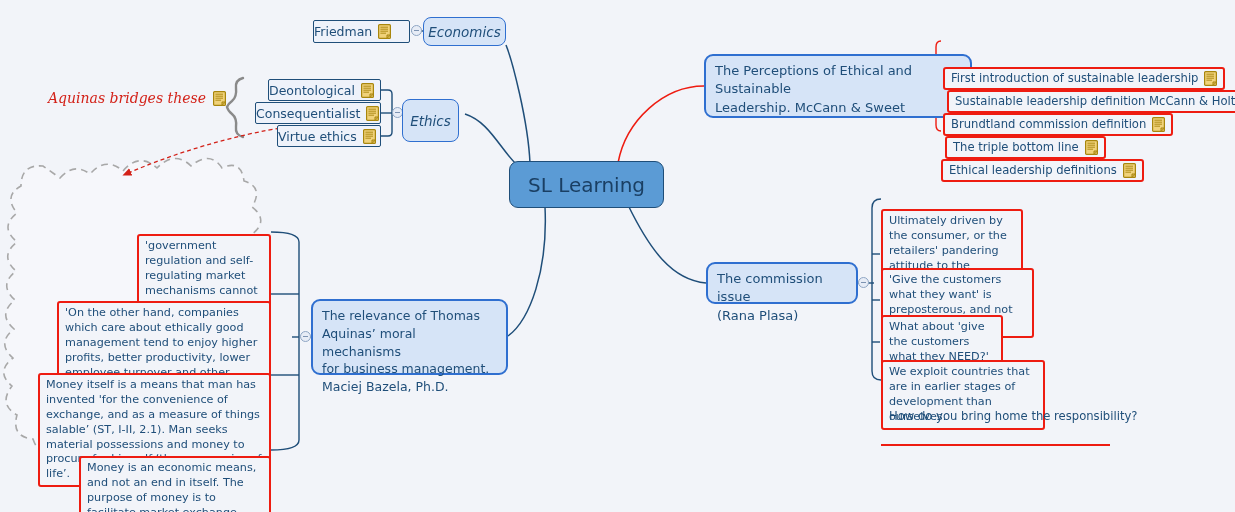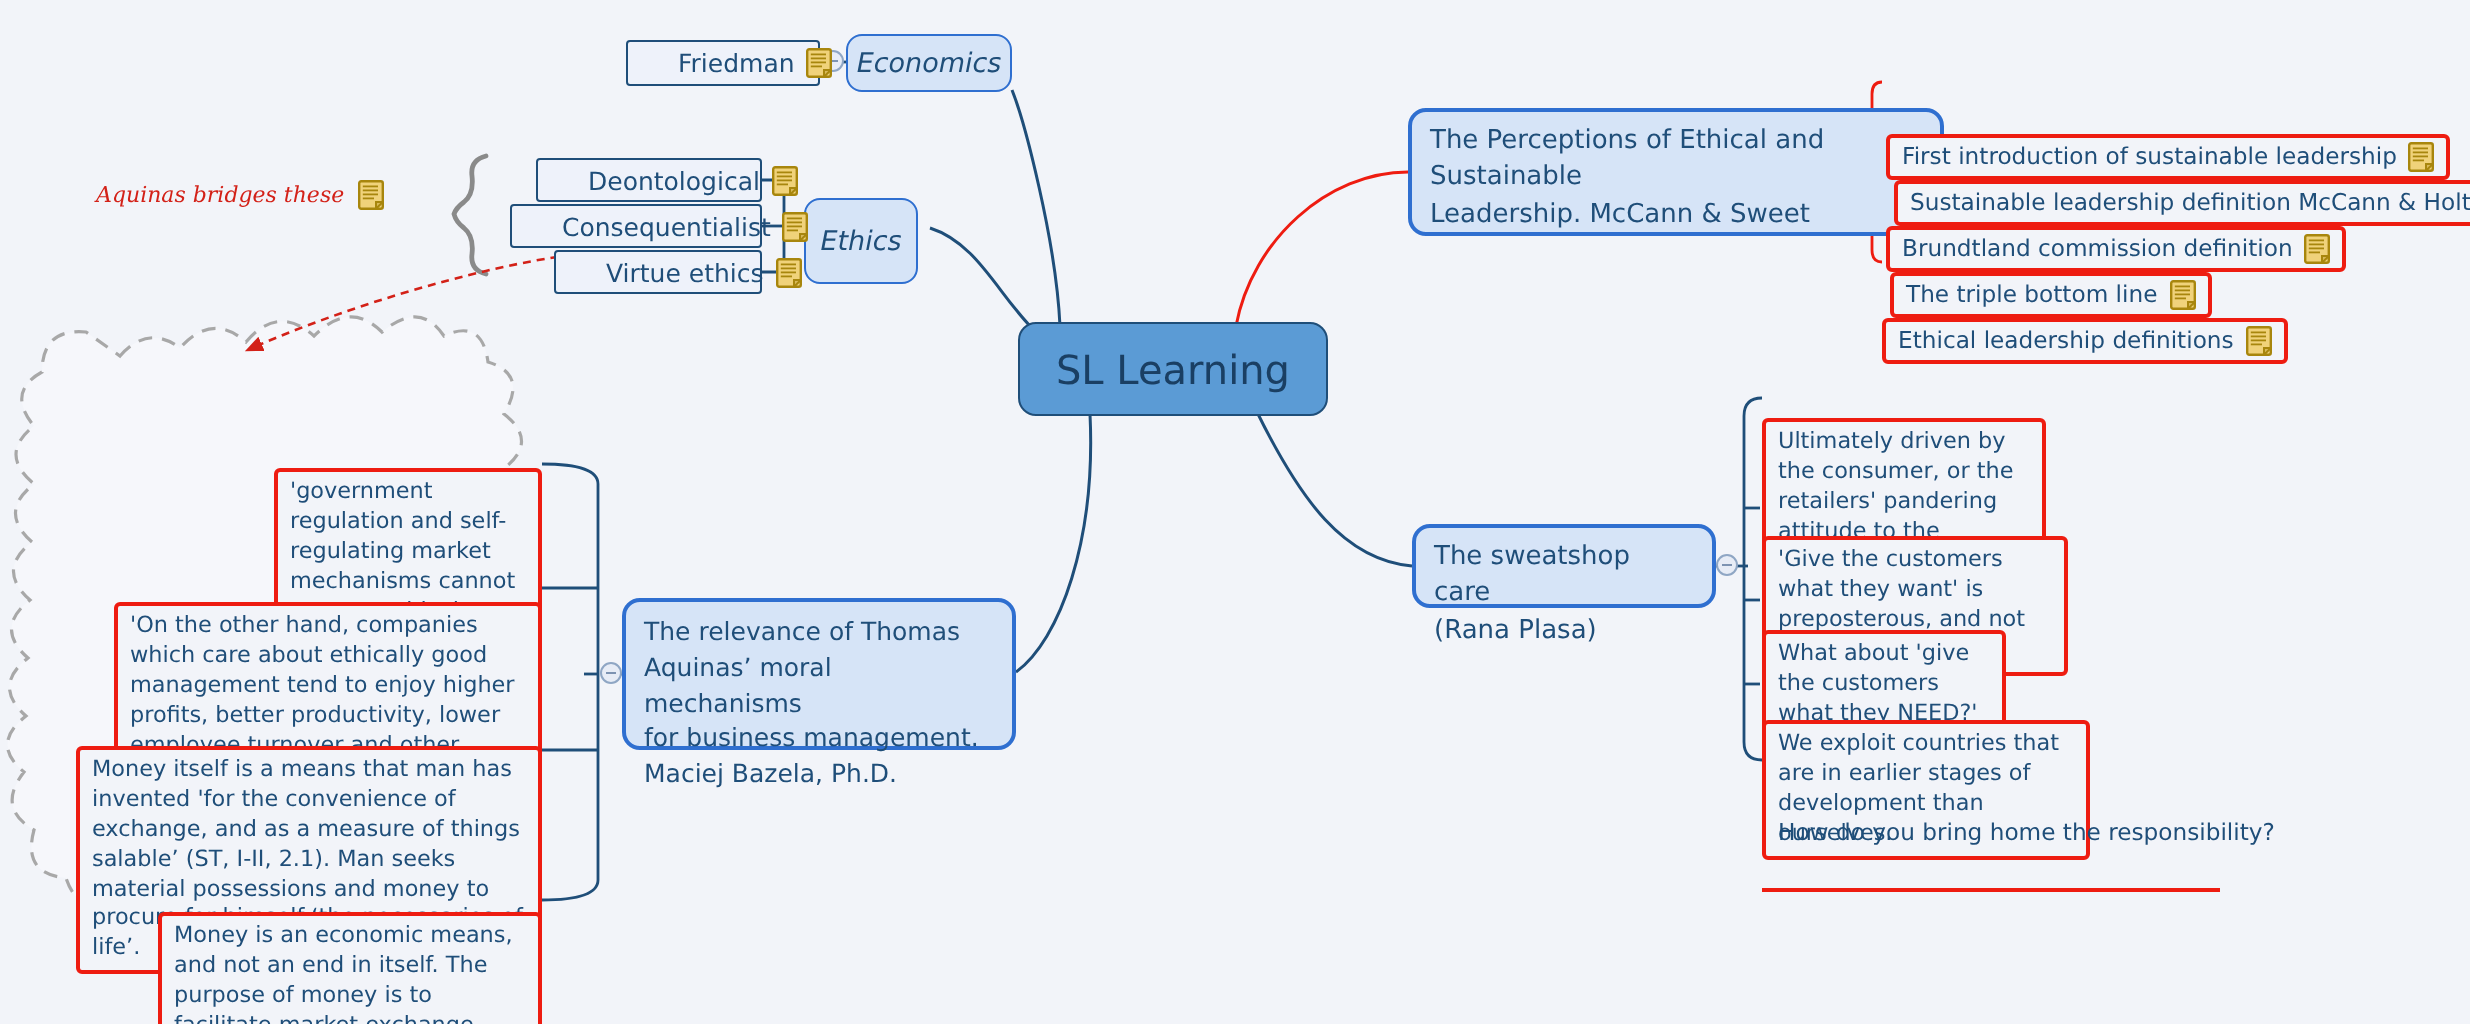--- a/index.html
+++ b/index.html
@@ -23,37 +23,37 @@
   
   .n1{
     background:#d6e4f7;border:2px solid #2f6fd0;border-radius:9px;
     font-size:12.5px;line-height:1.42;padding:6px 9px;
   }
   .n1.big{font-size:13px;}
 
   
   .nbox{
     background:#eef2fa;border:1.5px solid #1f4e79;border-radius:2px;
-    font-size:12.5px;padding:3px 25px;display:flex;align-items:center;gap:6px;
+    font-size:12.5px;padding:3px 0;display:flex;align-items:center;gap:6px;
     white-space:nowrap;
   }
   .nbox.rounded{border-radius:8px;background:#d6e4f7;border:1.5px solid #2f6fd0;
     justify-content:center;font-size:13.5px;padding:5px 12px;font-style:italic;}
 
   
   .nred{
     background:#f2f4f9;border:2px solid #ee1c11;border-radius:3px;
     font-size:11.2px;line-height:1.33;padding:3px 6px;color:#1f4e79;margin-top:36px;
   }
   .nred.inline{display:flex;align-items:center;gap:6px;white-space:nowrap;font-size:11.6px;padding:2px 6px;}
   .nred.underline{border:none;border-bottom:2px solid #ee1c11;border-radius:0;padding:3px 6px 20px 8px;font-size:11.6px;white-space:nowrap;background:transparent;}
 
   .hand{
     font-family:"DejaVu Serif",serif;
-    color:#d32118;font-size:11px;font-style:italic;white-space:nowrap;
+    color:#d32118;font-size:14px;font-style:italic;white-space:nowrap;
     display:flex;align-items:center;gap:7px;
   }
 
   .note-ico{display:inline-block;width:13px;height:15px;flex:0 0 auto;}
   .collapse{position:absolute;width:11px;height:11px;border-radius:50%;
     border:1.2px solid #8fa6c4;background:#e7ecf6;box-sizing:border-box;}
   .collapse:after{content:"";position:absolute;left:2px;top:4px;width:5px;height:1.2px;background:#7d93b2;}
 </style>
 </head>
 <body>
@@ -273,21 +273,21 @@
             <line x1="2.4" y1="3.2" x2="10" y2="3.2"></line>
             <line x1="2.4" y1="5.2" x2="10" y2="5.2"></line>
             <line x1="2.4" y1="7.2" x2="10" y2="7.2"></line>
             <line x1="2.4" y1="9.2" x2="8" y2="9.2"></line>
           </g>
         </svg>
     </span>
   </div>
 
   <div class="node n1 big" style="left:706px;top:262px;width:152px;height:42px">
-    <div>The sweatshop care</div>
+    <div>The commission issue</div>
     <div>(Rana Plasa)</div>
   </div>
 
   <div class="node nred" style="left:881px;top:173px;width:142px">Ultimately driven by the consumer, or the retailers' pandering attitude to the consumer.</div>
   <div class="node nred" style="left:881px;top:232px;width:153px">'Give the customers what they want' is preposterous, and not sustainable.</div>
   <div class="node nred" style="left:881px;top:279px;width:122px">What about 'give the customers what they NEED?'</div>
   <div class="node nred" style="left:881px;top:324px;width:164px">We exploit countries that are in earlier stages of development than ourselves.</div>
   <div class="node nred underline" style="left:881px;top:370px;width:229px">How do you bring home the responsibility?</div>
 
   <div class="node n1" style="left:311px;top:299px;width:197px;height:76px">

